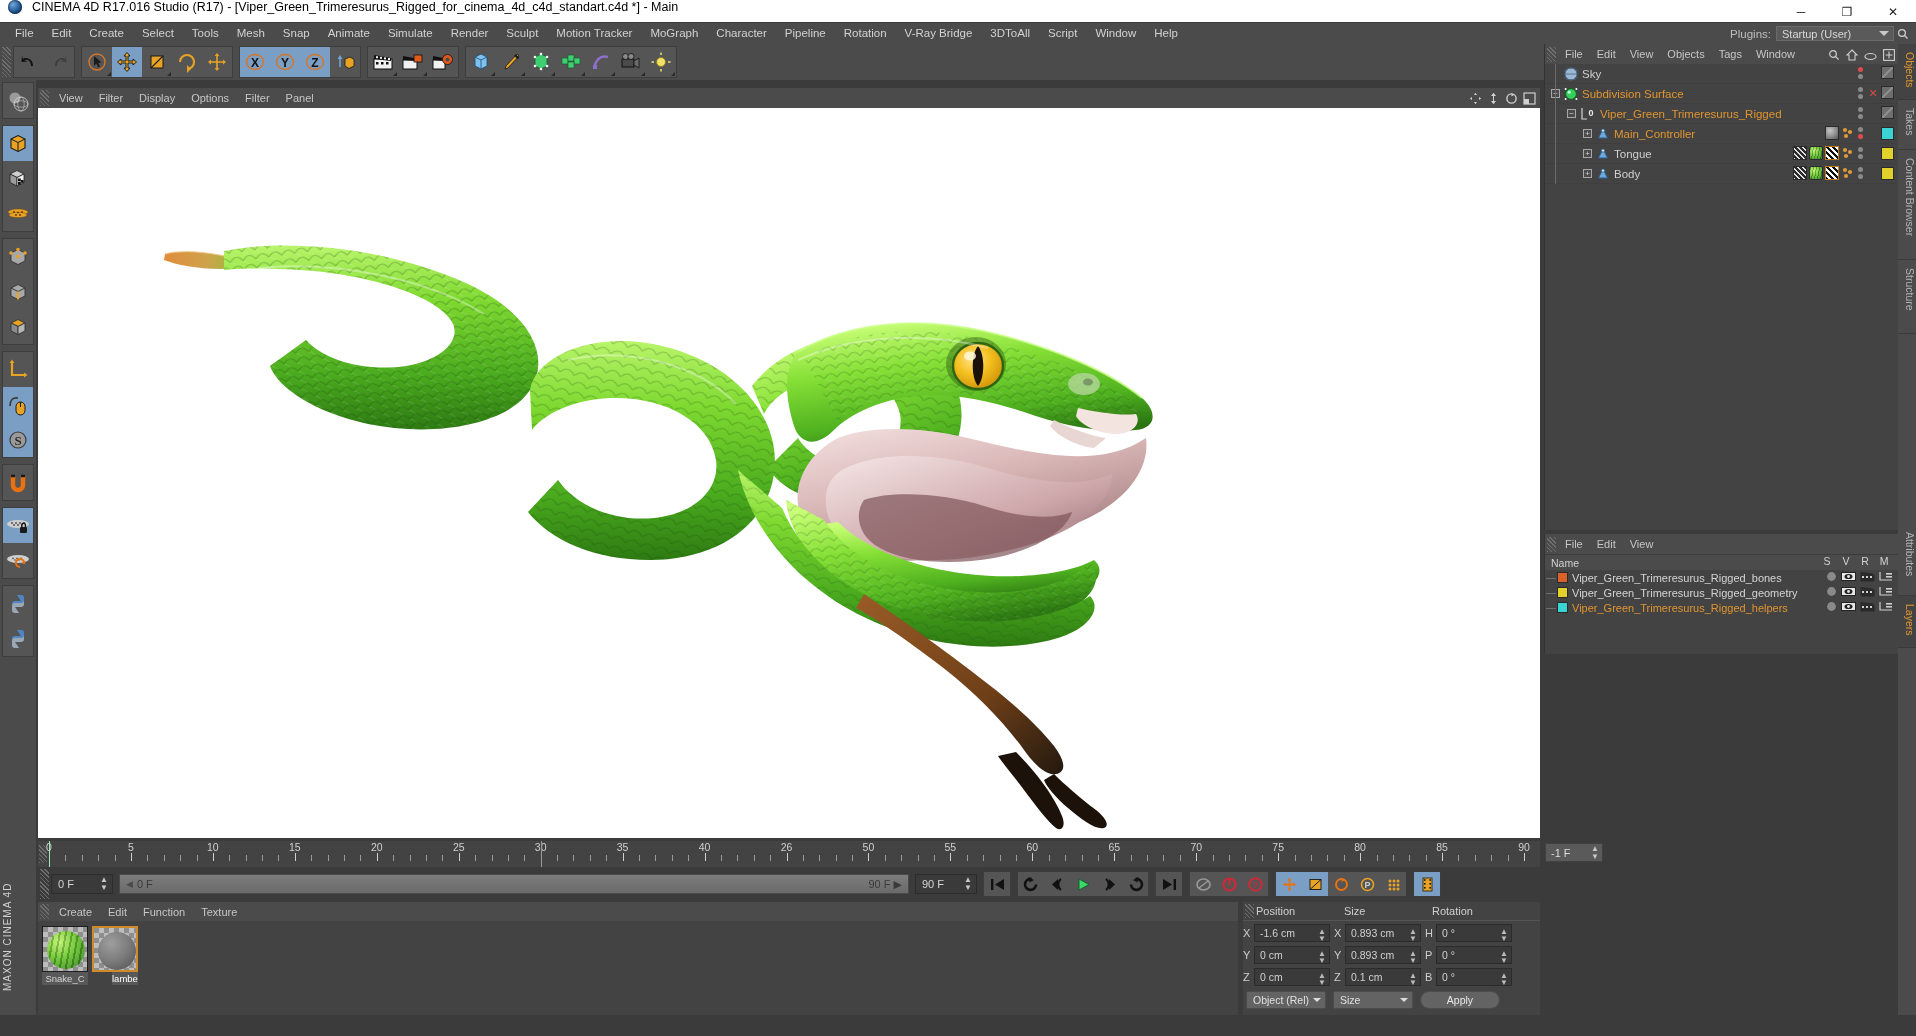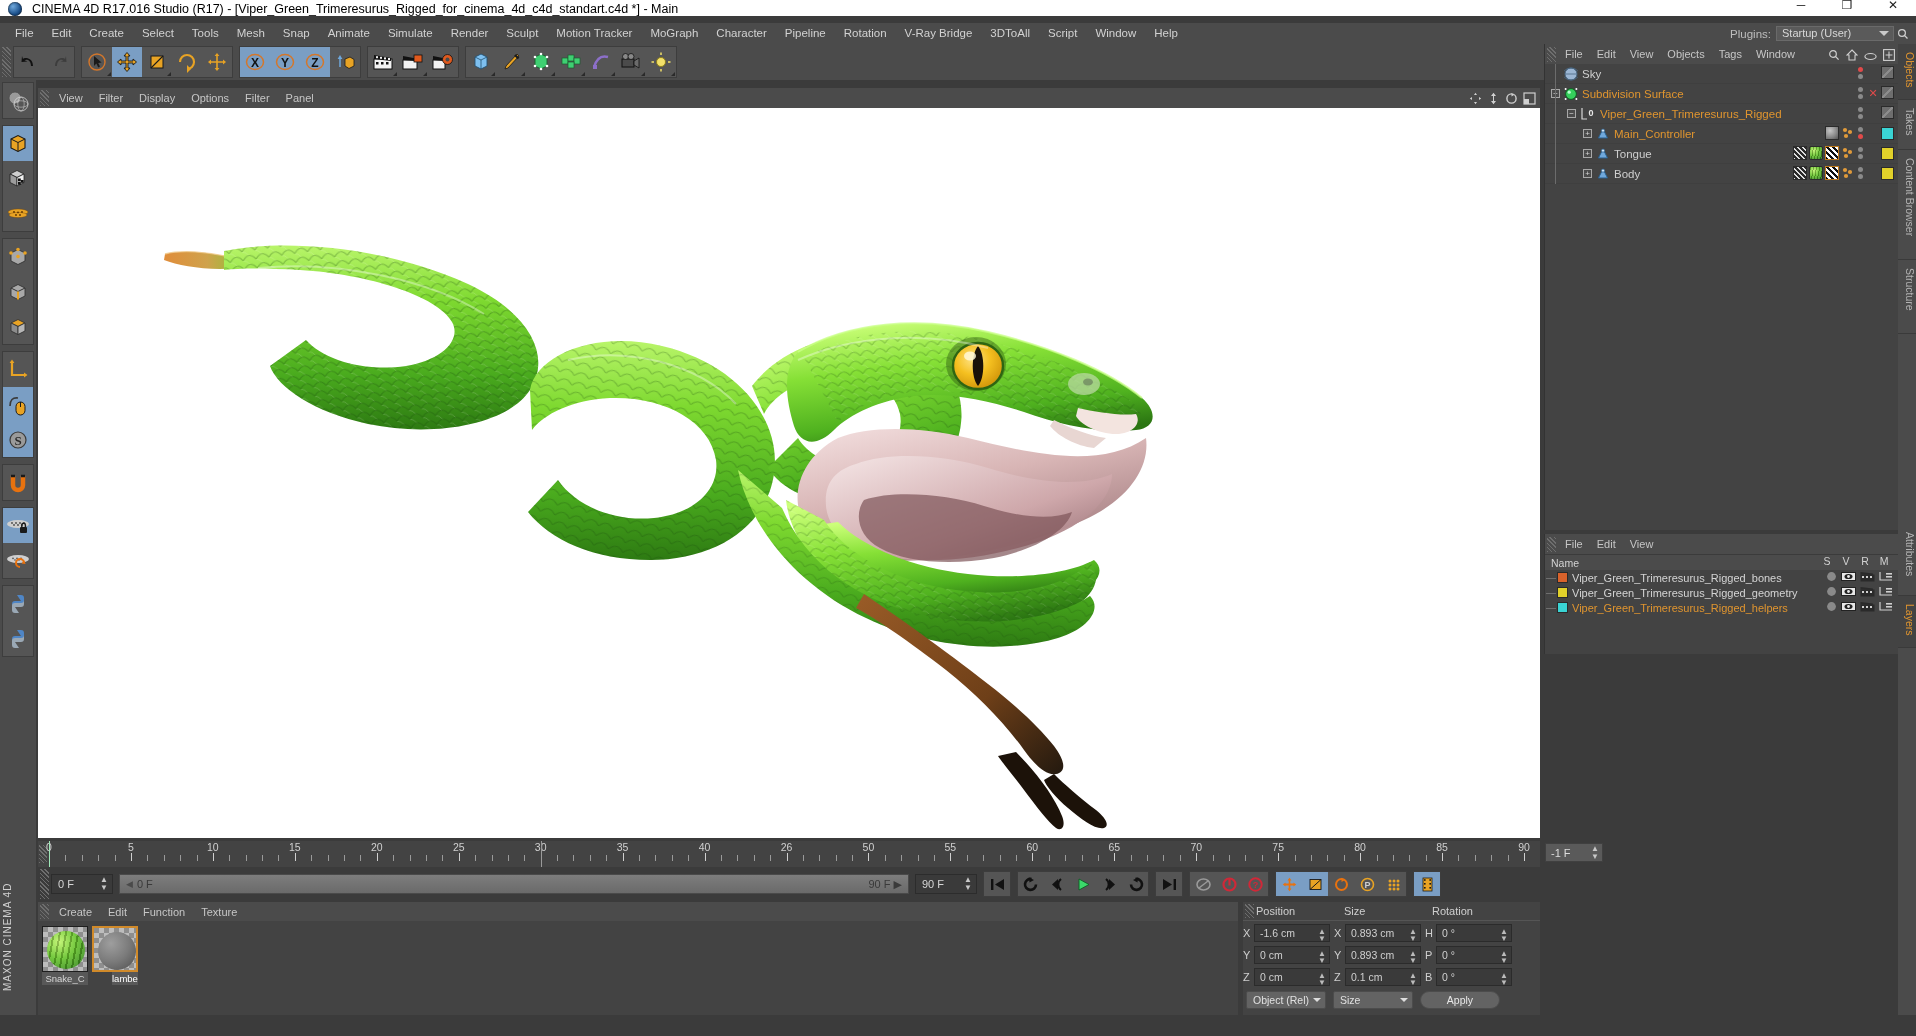--- a/index.html
+++ b/index.html
@@ -1,39 +1,39 @@
 <!DOCTYPE html>
 <html><head>
 <meta charset="utf-8">
 <style>
   * { box-sizing: border-box; margin:0; padding:0; }
   html,body { width:1916px; height:1036px; overflow:hidden; background:#3b3b3b;
     font-family:"Liberation Sans", sans-serif; color:#c8c8c8; }
   #app { position:relative; width:1916px; height:1036px; }
 
   
-  .titlebar { position:absolute; left:0; top:0; width:1916px; height:16px;
-    background:#ffffff; display:flex; align-items:flex-end; }
+  .titlebar { position:absolute; left:0; top:0; width:1916px; height:22px;
+    background:#ffffff; display:flex; align-items:flex-start; }
   .tb-logo { width:14px; height:14px; margin-left:8px; border-radius:50%;
     background:radial-gradient(circle at 35% 32%, #6fa8dc 0%, #1b4f8a 60%, #0c2b50 100%);
     box-shadow:inset 0 0 2px #000; }
   .tb-title { margin-left:10px; font-size:12.5px; color:#000; white-space:nowrap; }
   .tb-wbtns { margin-left:auto; display:flex; height:23px; }
   .tb-wbtn { width:46px; height:23px; display:flex; align-items:center; justify-content:center;
     font-size:12px; color:#202020; }
 
   
   .menubar { position:absolute; left:0; top:23px; width:1916px; height:21px;
     background:#4b4b4b; display:flex; align-items:center; }
   .menuitem { font-size:11.5px; color:#d2d2d2; padding:0 9px; height:21px;
     line-height:21px; white-space:nowrap; }
   .layoutbox { margin-left:auto; display:flex; align-items:center; padding-right:4px; }
   .layoutlabel { font-size:11.5px; color:#bdbdbd; margin-right:5px; }
   .layoutsel { width:118px; height:15px; background:#5a5a5a; border:1px solid #6a6a6a;
-    font-size:11px; color:#d8d8d8; display:flex; align-items:flex-start; padding-left:5px;
+    font-size:11px; color:#d8d8d8; display:flex; align-items:center; padding-left:5px;
     position:relative; }
   .layoutsel .car { position:absolute; right:4px; top:4px; width:0;height:0;
     border-left:5px solid transparent;border-right:5px solid transparent;border-top:5px solid #c9c9c9;}
 
   
   .maintoolbar { position:absolute; left:0; top:44px; width:1916px; height:36px;
     background:#4b4b4b; display:flex; align-items:center; }
   .grip { width:9px; height:30px; margin:0 2px;
     background-image:repeating-linear-gradient(45deg,#6e6e6e 0 1px,transparent 1px 3px); }
   .tgroup { display:flex; align-items:center; height:32px; margin-right:6px;

